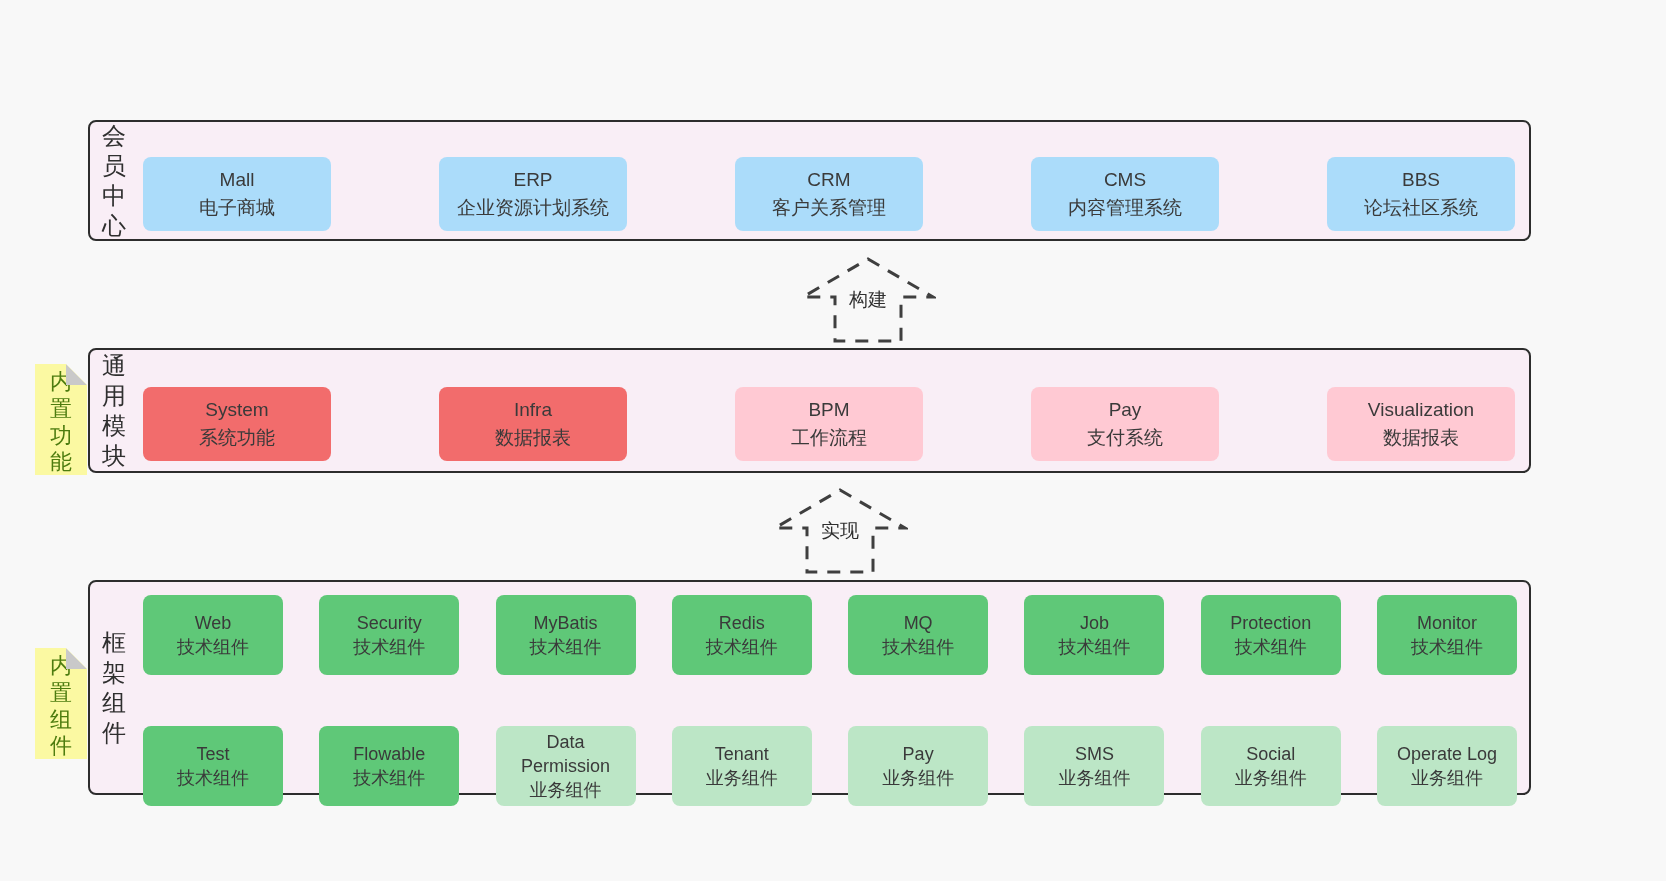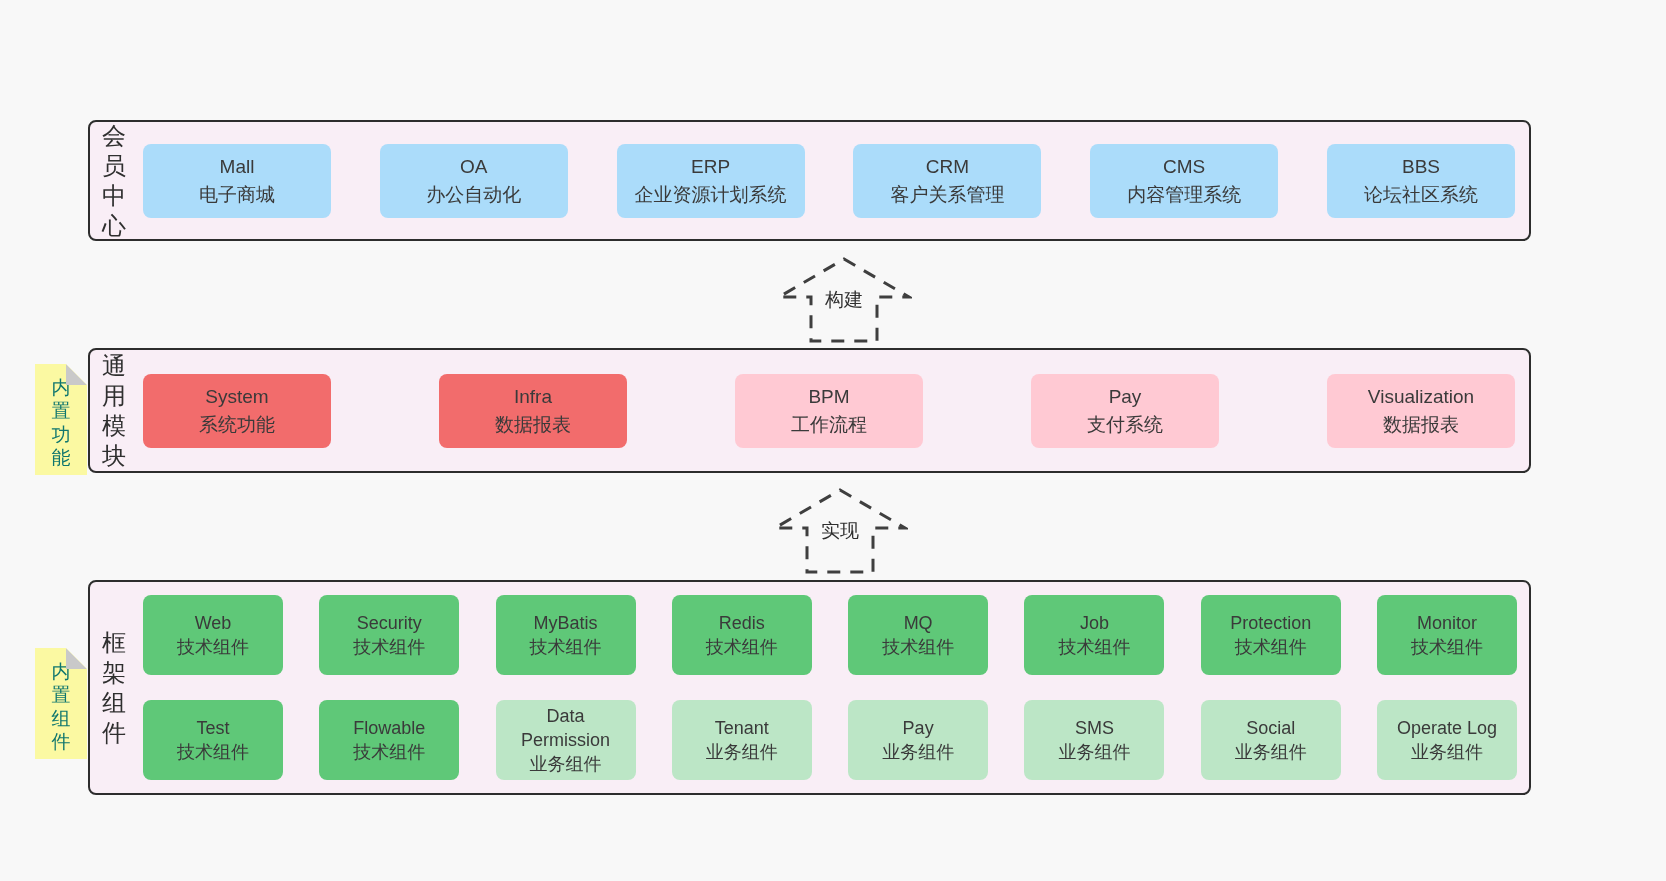--- a/index.html
+++ b/index.html
@@ -38,20 +38,21 @@
   .rows{
     flex:1; display:flex; flex-direction:column; justify-content:center;
     gap:25px; padding-right:12px;
   }
   .row{display:flex; justify-content:space-between;}
   .box{
     border-radius:8px;
     display:flex; flex-direction:column; justify-content:center; align-items:center;
     text-align:center; line-height:1.45; font-size:19px;
     padding:4px 17px;
+    margin-top:26px;
   }
   .box-lg{width:188px; height:74px;}
   .box-sm{width:140px; height:80px; font-size:18px; line-height:1.35;}
   .blue{background:var(--blue);}
   .red{background:var(--red);}
   .pink{background:var(--pink);}
   .green-dark{background:var(--green-dark);}
   .green-light{background:var(--green-light);}
   .tab{
     position:absolute; left:35px; width:52px; height:111px;
@@ -59,56 +60,52 @@
     clip-path:polygon(0 0, calc(100% - 21px) 0, 100% 21px, 100% 100%, 0 100%);
     display:flex; align-items:center; justify-content:center;
     z-index:1;
   }
   .tab .fold{
     position:absolute; top:0; right:0; width:21px; height:21px;
     background:var(--fold-gray);
     clip-path:polygon(0 0, 100% 100%, 0 100%);
   }
   .tab-label{
-    width:23px; font-size:19px; line-height:1.22;
-    word-break:break-all; text-align:center; color:#0f766e;
+    width:23px; font-size:22px; line-height:1.22;
+    word-break:break-all; text-align:center; color:#4d7c0f;
     margin-top:6px;
   }
   .arrow{
     position:absolute; width:136px; height:88px; z-index:3;
   }
   .arrow svg{position:absolute; inset:0; width:100%; height:100%;}
   .arrow-label{
     position:absolute; left:50%; top:44px; transform:translate(-50%,-50%);
     background:var(--page-bg); padding:1px 5px;
     font-size:19px; color:#2f2f2f; white-space:nowrap;
   }
   #band-business{top:120px; height:121px;}
   #band-modules{top:348px; height:125px;}
   #band-framework{top:580px; height:215px;}
-  #arrow-build{left:776px; top:256px;}
+  #arrow-build{left:800px; top:256px;}
   #arrow-implement{left:772px; top:487px;}
   #tab-features{top:364px;}
   #tab-components{top:648px;}
 </style>
 </head>
 <body>
 
 <div class="band" id="band-business">
   <div class="band-label">会员中心</div>
   <div class="boxes">
     <div class="box box-lg blue">
       <div>Mall</div>
       <div>电子商城</div>
     </div>
     <div class="box box-lg blue">
-      <div>OA</div>
-      <div>办公自动化</div>
-    </div>
-    <div class="box box-lg blue">
       <div>ERP</div>
       <div>企业资源计划系统</div>
     </div>
     <div class="box box-lg blue">
       <div>CRM</div>
       <div>客户关系管理</div>
     </div>
     <div class="box box-lg blue">
       <div>CMS</div>
       <div>内容管理系统</div>

